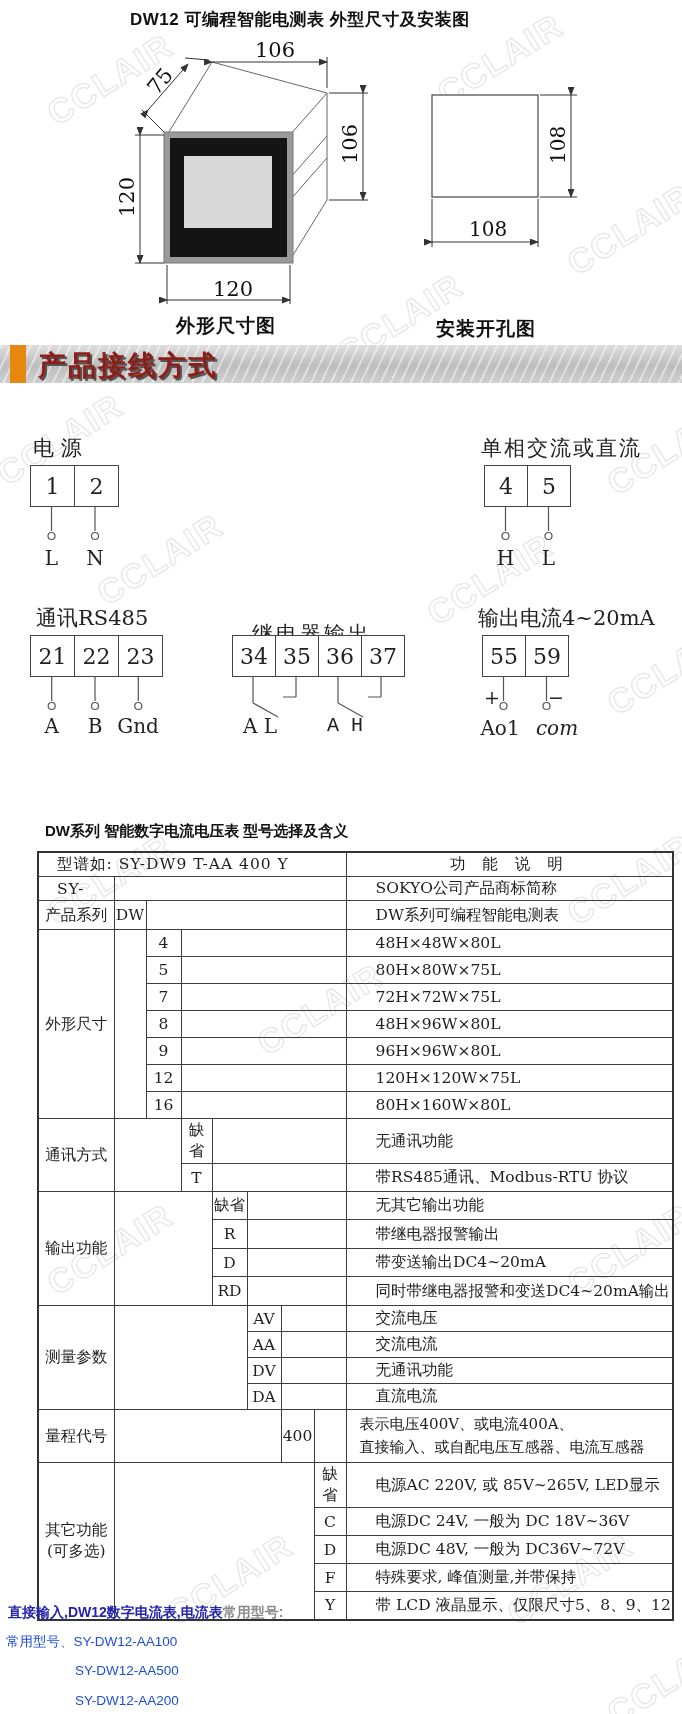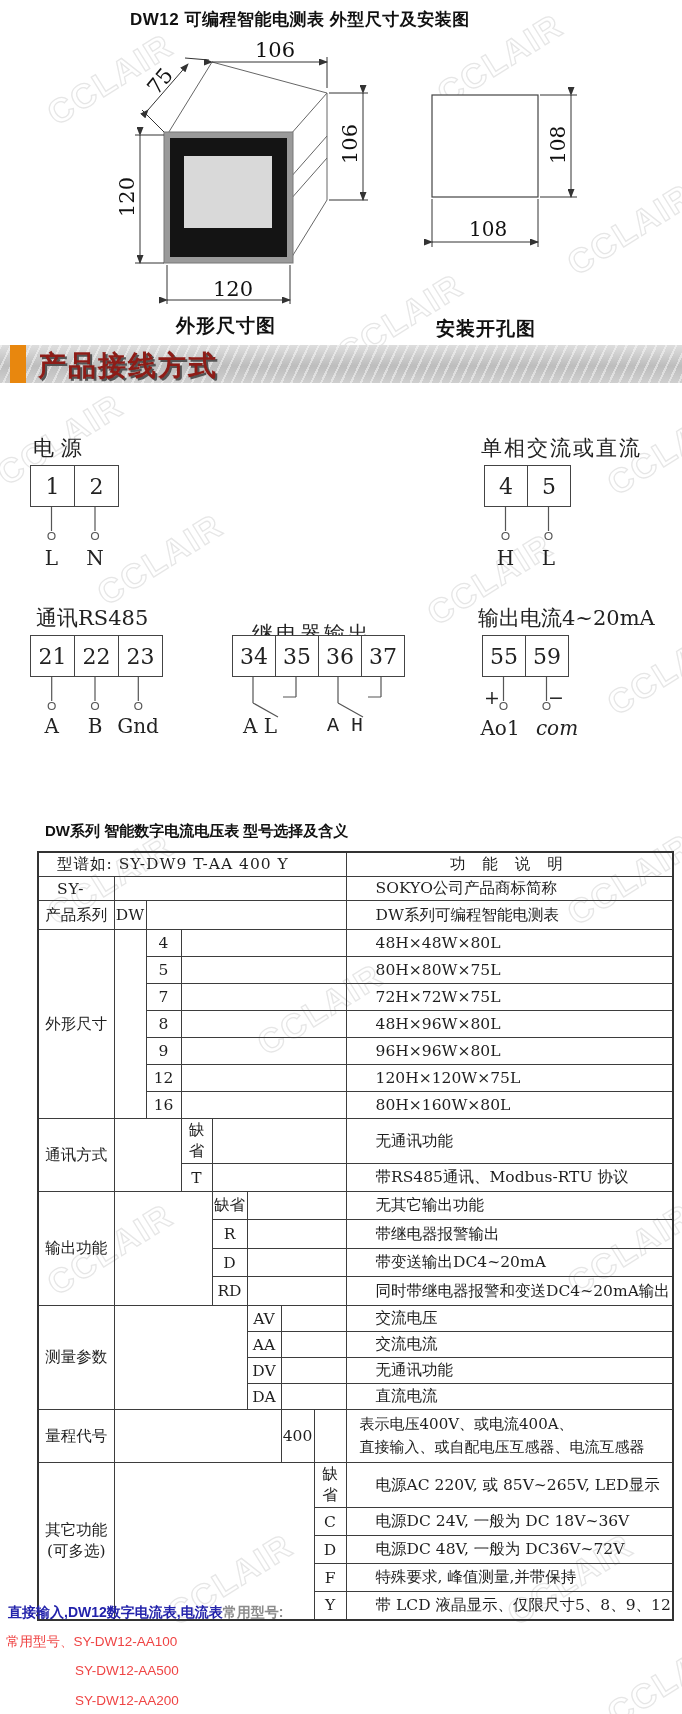--- a/index.html
+++ b/index.html
@@ -38,21 +38,21 @@
      color:#1e1e1e;overflow:hidden;white-space:pre-line;}
   #selection-table td.hl{padding-left:18px;letter-spacing:1px;}
   #selection-table td.hr{text-align:center;letter-spacing:6px;}
   #selection-table td.lb{text-align:center;}
   #selection-table td.cd{text-align:center;}
   #selection-table td.ds{padding-left:29px;}
   #selection-table td.d2{padding-left:13px;line-height:1.55;font-size:15px;}
   
   .f-blue{color:#2323ab;font:bold 14px "Liberation Sans",sans-serif;}
   .f-gray1{color:#8b8b8b;font:bold 14px "Liberation Sans",sans-serif;}
-  .f-gray{color:#ef4444;font:13.5px "Liberation Sans",sans-serif;}
+  .f-gray{color:#1d4ed8;font:13.5px "Liberation Sans",sans-serif;}
 </style>
 </head>
 <body>
 
 <div id="page">
   <div class="layer" id="wm-layer">
       <div class="wm" style="left: 40px; top: 60px;">CCLAIR</div>
       <div class="wm" style="left: 430px; top: 40px;">CCLAIR</div>
       <div class="wm" style="left: 560px; top: 210px;">CCLAIR</div>
       <div class="wm" style="left: -10px; top: 420px;">CCLAIR</div>

